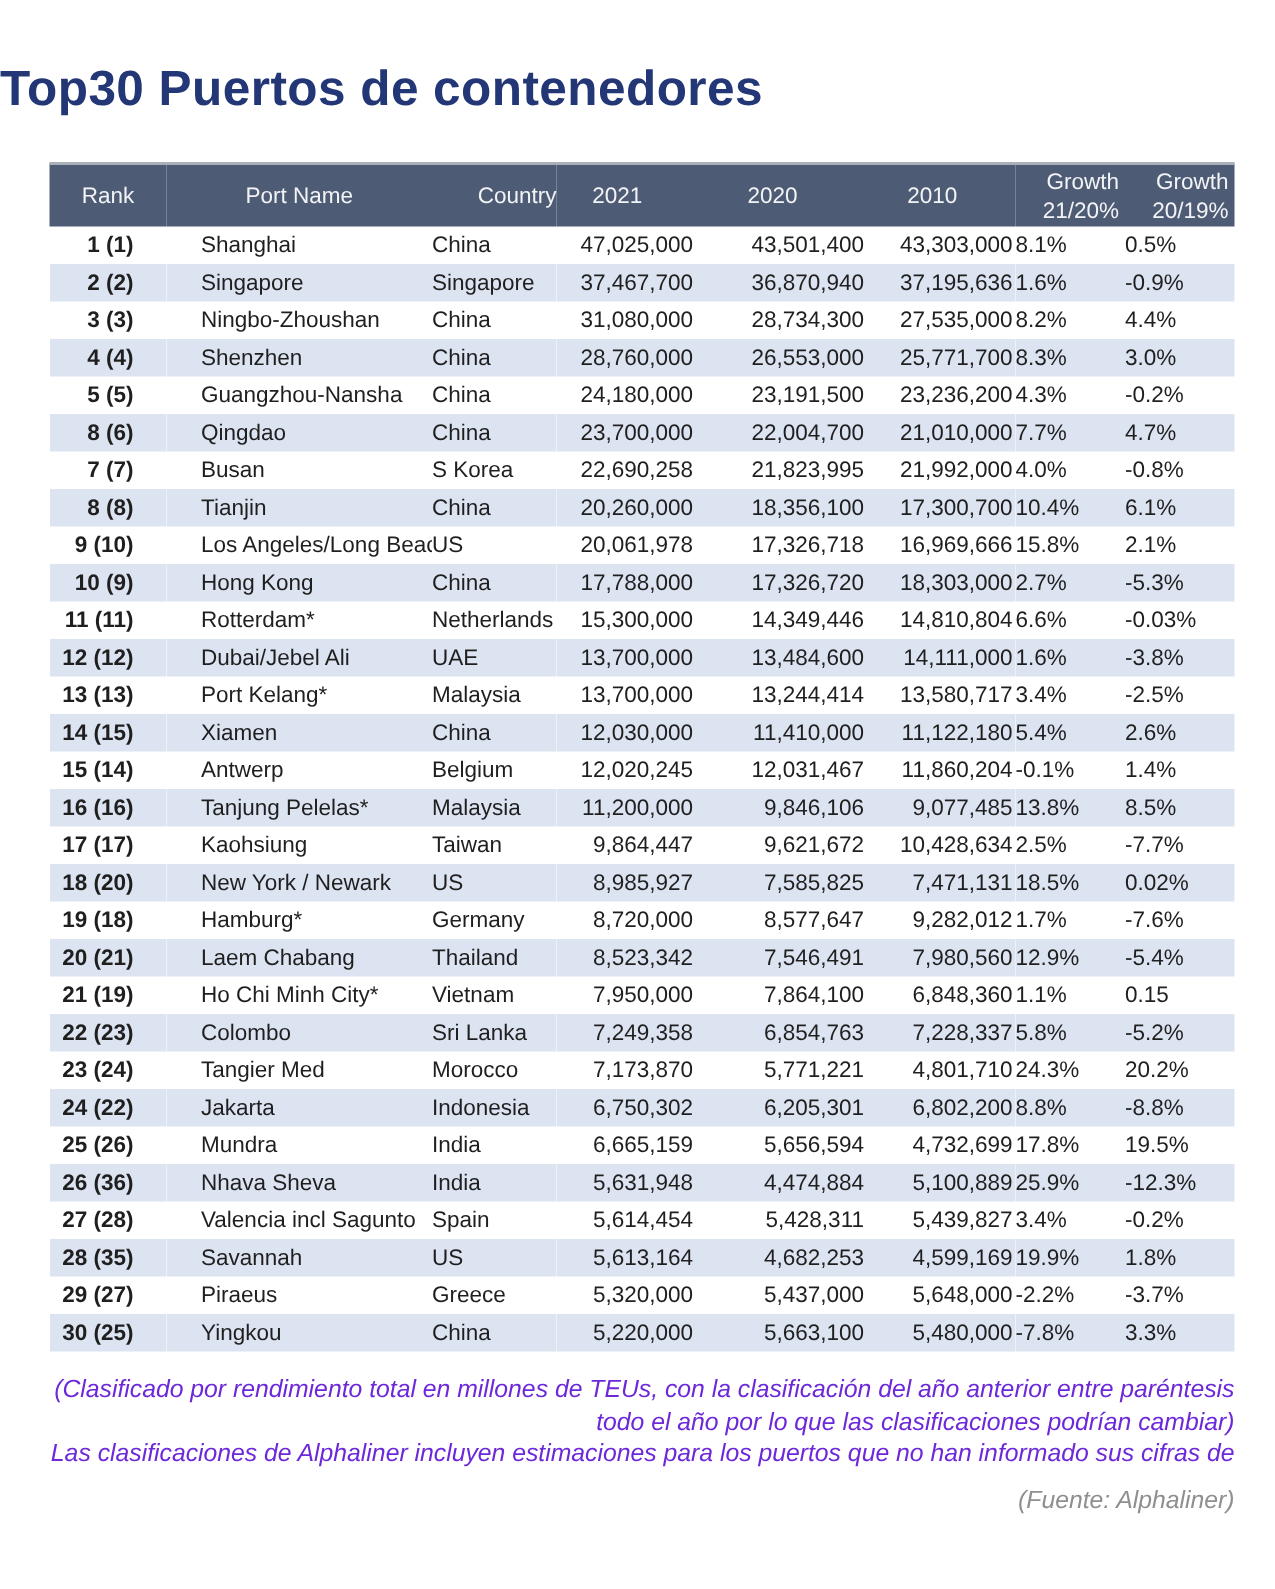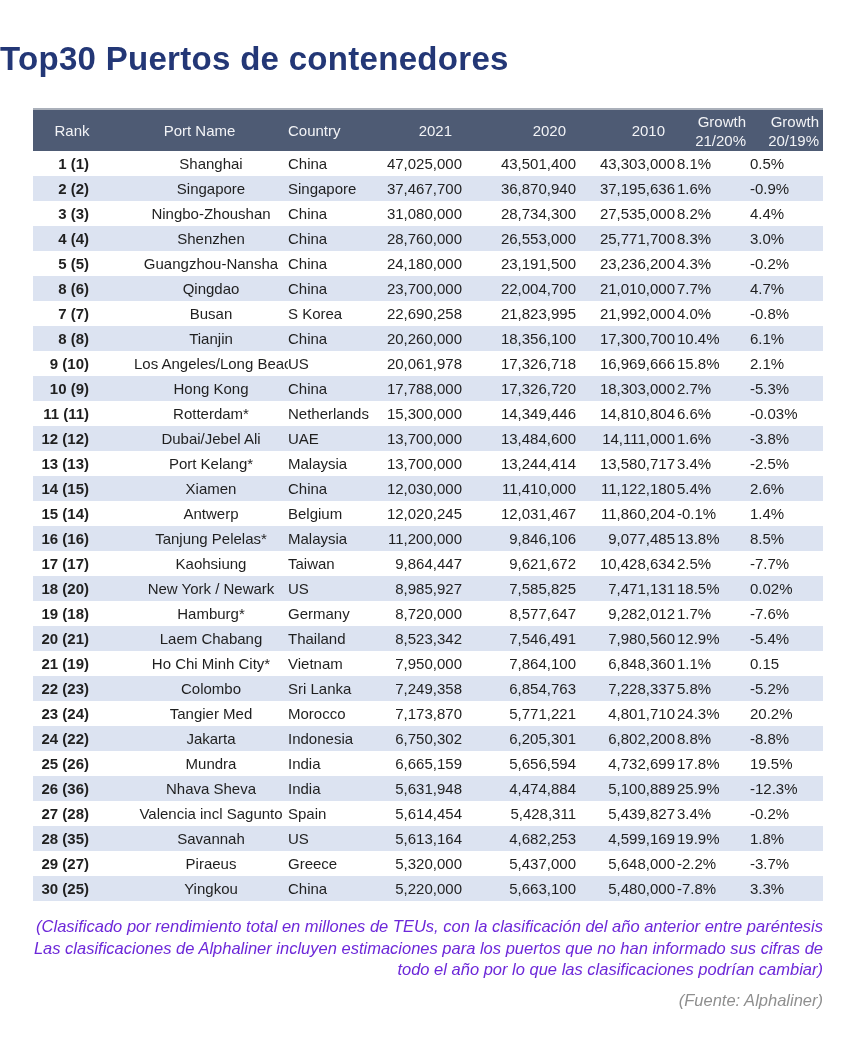--- a/index.html
+++ b/index.html
@@ -57,34 +57,34 @@
     font-size: 15px;
     height: 41px;
     line-height: 19px;
     vertical-align: middle;
     padding: 0;
     border-top: 2px solid #aab0ba;
     white-space: pre-line;
   }
   th.h-rank    { text-align: center; }
   th.h-port    { text-align: center; }
-  th.h-country { text-align: left; margin-top: 48px; }
-  th.h-year    { text-align: right; padding-right: 12px; }
+  th.h-country { text-align: right; margin-top: 48px; }
+  th.h-year    { padding-right: 12px; }
   th.h-growth  { text-align: right; padding-right: 4px; }
 
   tbody tr { height: 25px; background: #ffffff; }
   tbody tr:nth-child(even) { background: #dce3f1; }
   tbody td {
     padding: 0;
     vertical-align: middle;
     white-space: nowrap;
     overflow: hidden;
   }
   td.col-rank    { font-weight: 700; text-align: right; padding-right: 22px; }
-  td.col-port    { text-align: center;  padding-left: 23px; }
+  td.col-port    { text-align: left;  padding-left: 23px; }
   td.col-country { text-align: left; }
   td.col-num     { text-align: right; padding-right: 2px; }
   td.col-growth  { padding-right: 3px; }
 
   .footnote {
     position: absolute;
     left: 33px;
     top: 916px;
     width: 790px;
     text-align: right;
@@ -435,19 +435,19 @@
           <td class="col-num">5,663,100</td>
           <td class="col-num">5,480,000</td>
           <td class="col-growth">-7.8%</td>
           <td class="col-growth">3.3%</td>
         </tr>
       </tbody>
   </table>
 
   <div class="footnote">
     <div>(Clasificado por rendimiento total en millones de TEUs, con la clasificación del año anterior entre paréntesis</div>
+    <div>todo el año por lo que las clasificaciones podrían cambiar)</div>
     <div>Las clasificaciones de Alphaliner incluyen estimaciones para los puertos que no han informado sus cifras de</div>
-    <div>todo el año por lo que las clasificaciones podrían cambiar)</div>
   </div>
 
   <div class="source">(Fuente: Alphaliner)</div>
 
 </div>
 
 </body></html>

